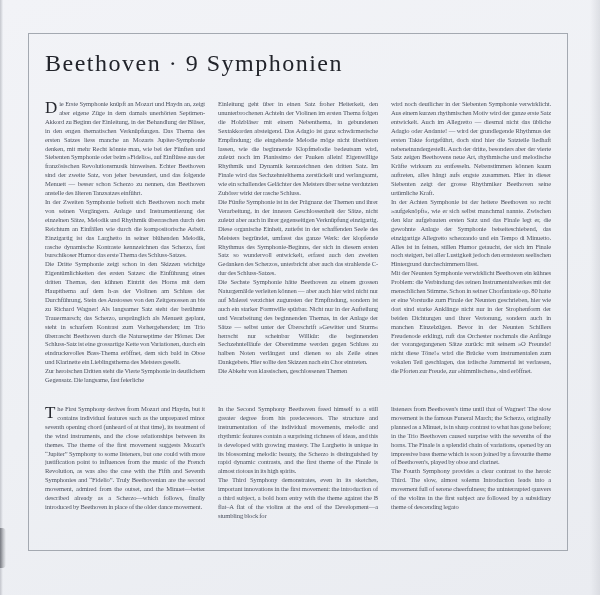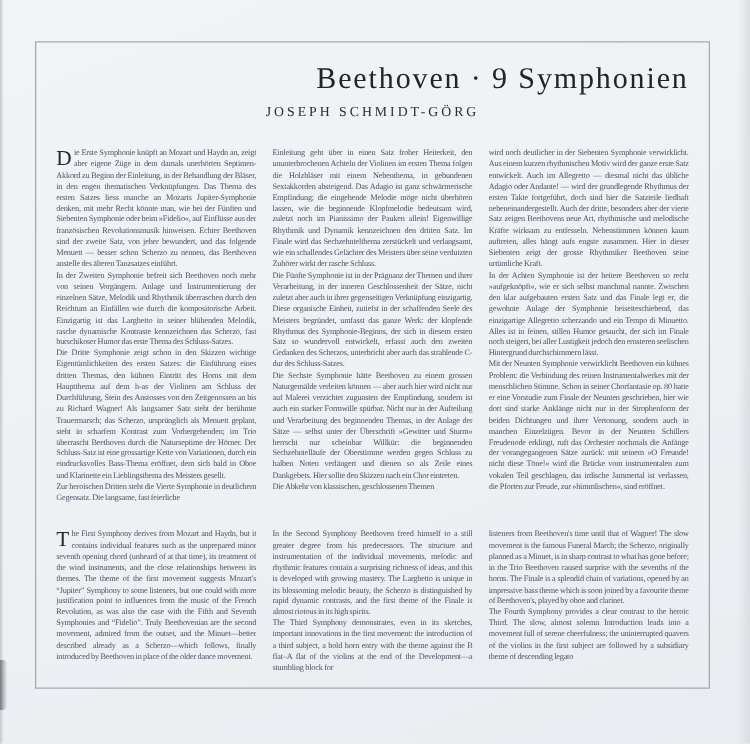--- a/index.html
+++ b/index.html
@@ -27,21 +27,21 @@
     position:absolute;right:0;top:0;width:10px;height:595px;
     background:linear-gradient(270deg,#d4d6dc,transparent);
     opacity:.7;
   }
   .frame{
     position:absolute;left:28px;top:33px;width:540px;height:518px;
     box-sizing:border-box;border:1px solid #a4a9b1;
     padding:0 16px;overflow:hidden;
   }
   h1.title{
-    margin:16px 0 0;text-align:right;font-weight:normal;
+    margin:16px 0 0;text-align:left;font-weight:normal;
     font-size:24px;letter-spacing:1.5px;color:#22242b;
   }
   h2.author{
     margin:7px 0 0;text-align:center;font-weight:normal;
     font-size:11px;letter-spacing:2.4px;color:#2b2d34;
   }
   .cols{
     display:grid;grid-template-columns:1fr 1fr 1fr;column-gap:13px;
   }
   .cols.german{margin-top:23px;height:296px;overflow:hidden}
@@ -60,21 +60,20 @@
     padding:1px 2px 0 0;
     color:#26282f;
   }
 </style>
 </head>
 <body>
 
 <div class="page">
   <div class="frame">
     <h1 class="title">Beethoven · 9 Symphonien</h1>
-    <h2 class="author">JOSEPH SCHMIDT-GÖRG</h2>
 
     <div class="cols german">
       <div class="col">
           <p><span class="dropcap">D</span>ie Erste Symphonie knüpft an Mozart und Haydn an, zeigt aber eigene Züge in dem damals unerhörten Septimen-Akkord zu Beginn der Einleitung, in der Behandlung der Bläser, in den engen thematischen Verknüpfungen. Das Thema des ersten Satzes liess manche an Mozarts Jupiter-Symphonie denken, mit mehr Recht könnte man, wie bei der Fünften und Siebenten Symphonie oder beim »Fidelio«, auf Einflüsse aus der französischen Revolutionsmusik hinweisen. Echter Beethoven sind der zweite Satz, von jeher bewundert, und das folgende Menuett — besser schon Scherzo zu nennen, das Beethoven anstelle des älteren Tanzsatzes einführt.</p>
           <p>In der Zweiten Symphonie befreit sich Beethoven noch mehr von seinen Vorgängern. Anlage und Instrumentierung der einzelnen Sätze, Melodik und Rhythmik überraschen durch den Reichtum an Einfällen wie durch die kompositorische Arbeit. Einzigartig ist das Larghetto in seiner blühenden Melodik, rasche dynamische Kontraste kennzeichnen das Scherzo, fast burschikoser Humor das erste Thema des Schluss-Satzes.</p>
           <p>Die Dritte Symphonie zeigt schon in den Skizzen wichtige Eigentümlichkeiten des ersten Satzes: die Einführung eines dritten Themas, den kühnen Eintritt des Horns mit dem Hauptthema auf dem h-as der Violinen am Schluss der Durchführung, Stein des Anstosses von den Zeitgenossen an bis zu Richard Wagner! Als langsamer Satz steht der berühmte Trauermarsch; das Scherzo, ursprünglich als Menuett geplant, steht in scharfem Kontrast zum Vorhergehenden; im Trio überrascht Beethoven durch die Naturseptime der Hörner. Der Schluss-Satz ist eine grossartige Kette von Variationen, durch ein eindrucksvolles Bass-Thema eröffnet, dem sich bald in Oboe und Klarinette ein Lieblingsthema des Meisters gesellt.</p>
           <p>Zur heroischen Dritten steht die Vierte Symphonie in deutlichem Gegensatz. Die langsame, fast feierliche</p>
         </div>
       <div class="col">
           <p>Einleitung geht über in einen Satz froher Heiterkeit, den ununterbrochenen Achteln der Violinen im ersten Thema folgen die Holzbläser mit einem Nebenthema, in gebundenen Sextakkorden absteigend. Das Adagio ist ganz schwärmerische Empfindung; die eingehende Melodie möge nicht überhören lassen, wie die beginnende Klopfmelodie bedeutsam wird, zuletzt noch im Pianissimo der Pauken allein! Eigenwillige Rhythmik und Dynamik kennzeichnen den dritten Satz. Im Finale wird das Sechzehntelthema zerstückelt und verlangsamt, wie ein schallendes Gelächter des Meisters über seine verdutzten Zuhörer wirkt der rasche Schluss.</p>

